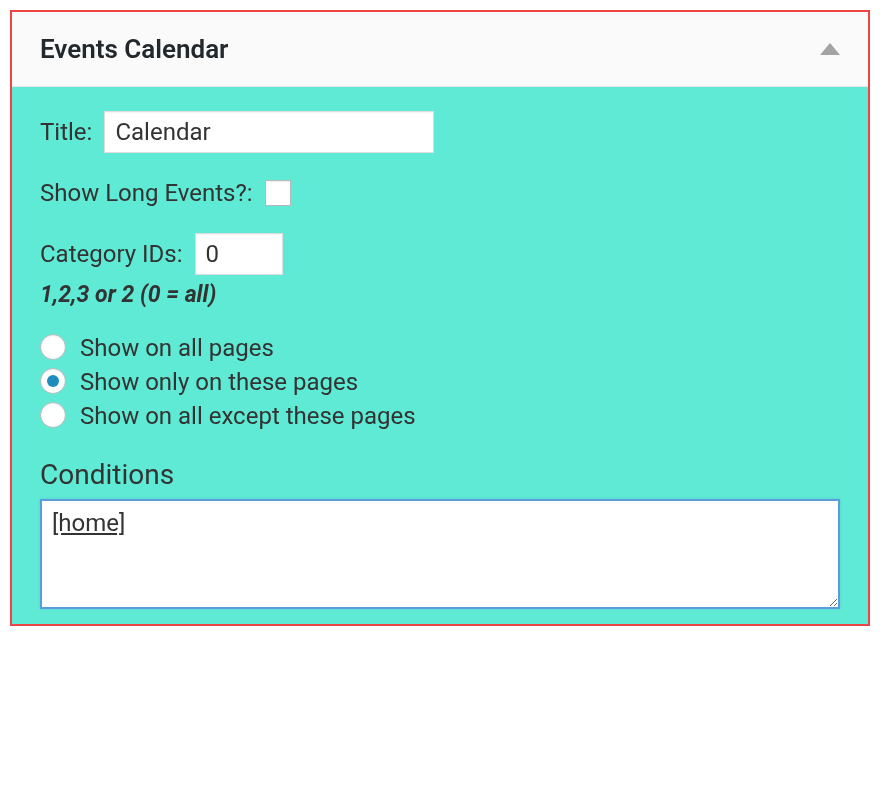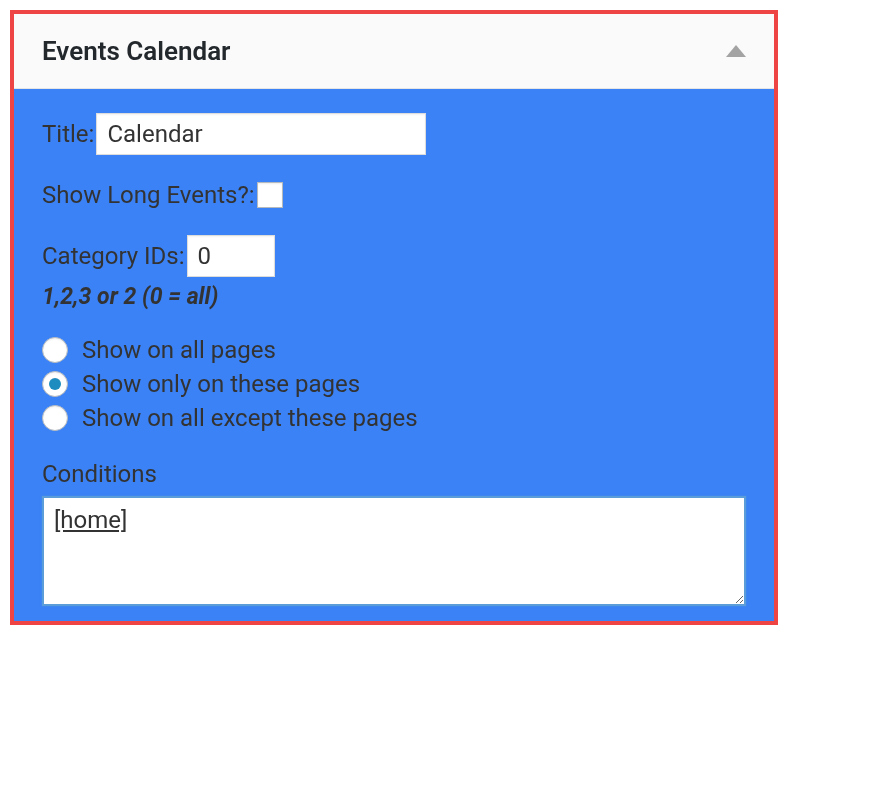--- a/index.html
+++ b/index.html
@@ -8,23 +8,23 @@
       padding: 0;
     }
     body {
       font-family: -apple-system, BlinkMacSystemFont, "Segoe UI", Roboto, "Helvetica Neue", Arial, sans-serif;
       background: #fff;
       padding: 10px;
       color: #333;
       font-size: 22px;
     }
     .widget {
-      border: 4px solid #ef4444;
-      background: #3b82f6;
-      width: 768px;
+      border: 2px solid #ef4444;
+      background: #5eead4;
+      width: 860px;
     }
     .widget-header {
       background: #fafafa;
       border-bottom: 1px solid #e5e5e5;
       padding: 22px 28px 22px 28px;
       display: flex;
       justify-content: space-between;
       align-items: center;
       cursor: pointer;
     }
@@ -40,21 +40,21 @@
       border-right: 10px solid transparent;
       border-bottom: 12px solid #a3a3a3;
     }
     .widget-body {
       padding: 24px 28px 10px 28px;
     }
     .field-row {
       margin-bottom: 26px;
       display: flex;
       align-items: center;
-      gap: 2px;
+      gap: 12px;
     }
     .field-row-block {
       margin-bottom: 26px;
     }
     .field-label {
       font-size: 24px;
       color: #333;
     }
     .text-input {
       border: 1px solid #ddd;
@@ -96,21 +96,20 @@
       font-size: 24px;
       color: #23282d;
       margin-bottom: 22px;
       margin-top: 30px;
     }
     .radio-group {
       margin-bottom: 28px;
     }
     .radio-row {
       display: flex;
-      align-items: center;
       gap: 14px;
       margin-bottom: 6px;
     }
     .radio {
       width: 26px;
       height: 26px;
       border: 1px solid #b4b9be;
       border-radius: 50%;
       background: #fff;
       appearance: none;
@@ -129,21 +128,21 @@
       top: 50%;
       left: 50%;
       transform: translate(-50%, -50%);
     }
     .radio-label {
       font-size: 24px;
       color: #333;
       cursor: pointer;
     }
     .conditions-label {
-      font-size: 24px;
+      font-size: 28px;
       color: #333;
       margin-bottom: 8px;
       display: block;
     }
     .conditions-textarea {
       width: 100%;
       height: 110px;
       border: 2px solid #5b9dd9;
       outline: none;
       padding: 8px 10px;

